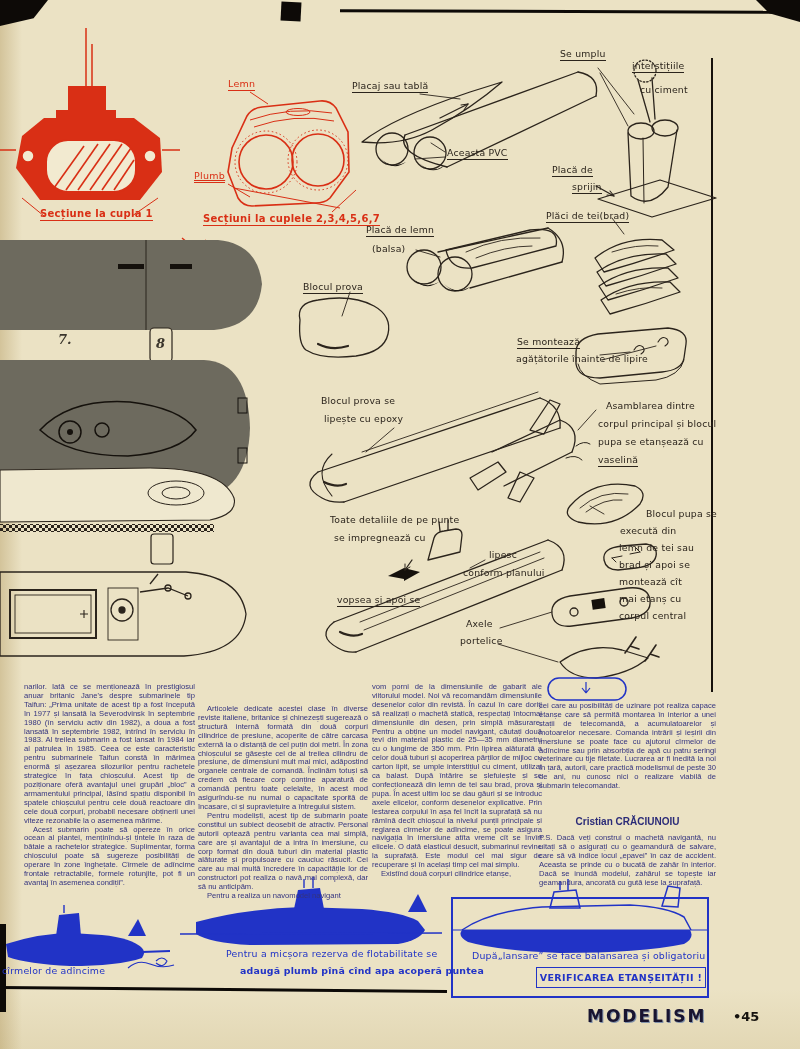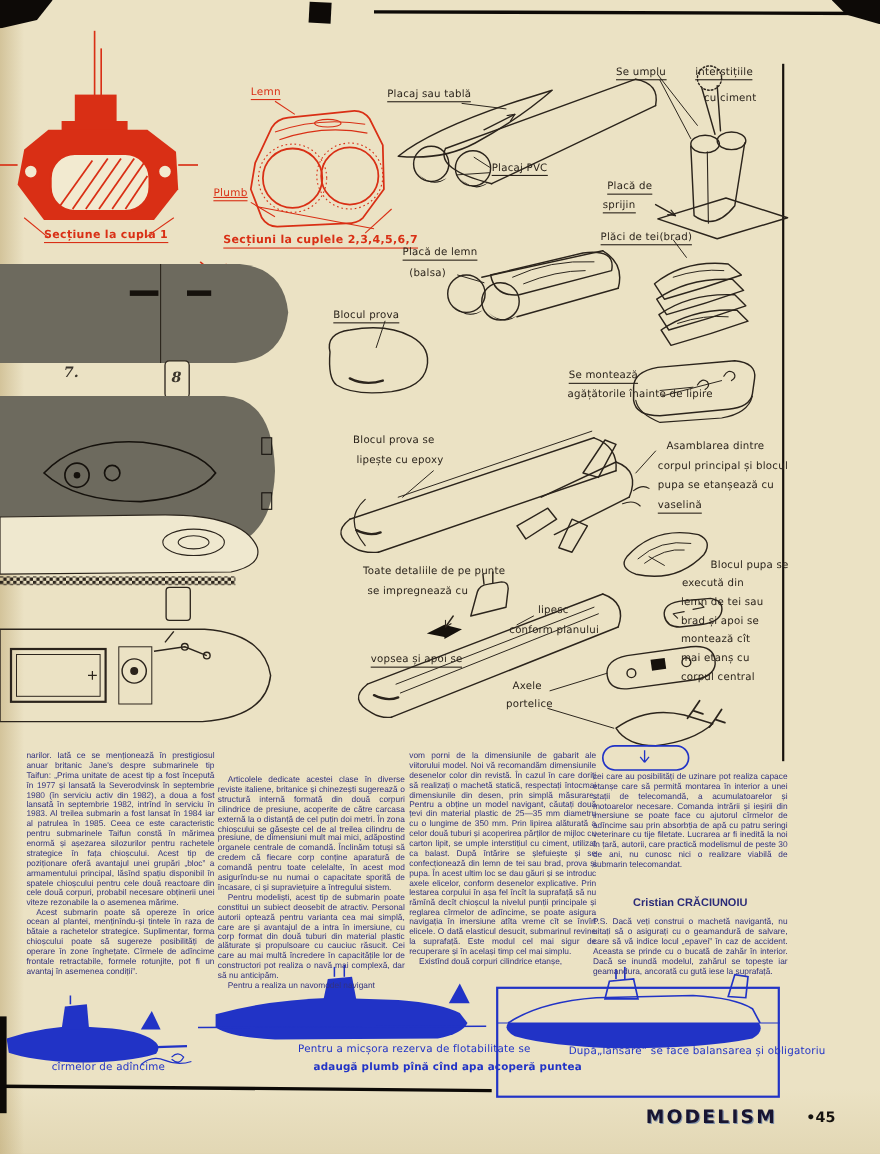--- a/index.html
+++ b/index.html
@@ -17,21 +17,21 @@
   .rlbl{position:absolute;font:9.5px "DejaVu Sans",sans-serif;color:#d92f15;white-space:nowrap;letter-spacing:.3px;}
   .rlbl.u{padding-bottom:1px;border-bottom:1.2px solid #d92f15;}
   .rcap{position:absolute;font:bold 10px "DejaVu Sans",sans-serif;color:#d92f15;white-space:nowrap;
         padding-bottom:1px;border-bottom:1.3px solid #d92f15;letter-spacing:.3px;}
   
   .col{position:absolute;font:7.6px/8.9px "Liberation Sans",sans-serif;color:#33337f;text-align:justify;}
   .col p{margin:0;}
   .col p.ind{text-indent:9px;}
   .author{position:absolute;font:bold 10px "Liberation Sans",sans-serif;color:#2b2b78;text-align:center;}
   
-  .blbl{position:absolute;font:9.4px "DejaVu Sans",sans-serif;color:#2133c6;white-space:nowrap;letter-spacing:.2px;margin-left:45px;}
+  .blbl{position:absolute;font:9.4px "DejaVu Sans",sans-serif;color:#2133c6;white-space:nowrap;letter-spacing:.2px;}
   .fig{position:absolute;font:bold italic 13px "DejaVu Serif",serif;color:#3a352c;}
   #frame{position:absolute;left:451px;top:897px;width:254px;height:97px;border:2.5px solid #2133c6;}
   #verify{position:absolute;left:536px;top:967px;width:168px;height:19px;border:1.6px solid #2133c6;
           font:bold 9.5px/19px "DejaVu Sans",sans-serif;color:#2133c6;text-align:center;letter-spacing:.4px;}
   #logo{position:absolute;left:587px;top:1006px;font:bold 17px "DejaVu Sans",sans-serif;color:#181430;
         letter-spacing:2px;text-shadow:1px 1px 0 rgba(120,140,170,.9);}
   #logo-issue{position:absolute;left:733px;top:1009px;font:bold 13px "DejaVu Sans",sans-serif;color:#15120e;}
   .scan{position:absolute;background:#0d0a07;}
 </style>
 </head>
@@ -297,26 +297,26 @@
 
   <div class="rlbl u" style="left:228px;top:78px;">Lemn</div>
   <div class="rlbl u" style="left:194px;top:170px;text-decoration:underline;">Plumb</div>
   <div class="rcap" style="left:40px;top:208px;">Secțiune la cupla 1</div>
   <div class="rcap" style="left:203px;top:213px;">Secțiuni la cuplele 2,3,4,5,6,7</div>
 
   <div class="fig" style="left:58px;top:332px;">7.</div>
   <div class="fig" style="left:156px;top:336px;">8</div>
 
   <div class="lbl u" style="left:352px;top:80px;">Placaj sau tablă</div>
-  <div class="lbl u" style="left:447px;top:147px;">Placaj PVC</div>
-  <div class="lbl u" style="left:560px;top:60px;">Se umplu</div>
+  <div class="lbl u" style="left:447px;top:147px;">Aceasta PVC</div>
+  <div class="lbl u" style="left:560px;top:48px;">Se umplu</div>
   <div class="lbl u" style="left:632px;top:60px;">interstițiile</div>
   <div class="lbl" style="left:640px;top:84px;">cu ciment</div>
   <div class="lbl u" style="left:552px;top:164px;text-align:right;">Placă de</div>
-  <div class="lbl u" style="left:548px;top:181px;">sprijin</div>
+  <div class="lbl u" style="left:572px;top:181px;">sprijin</div>
   <div class="lbl u" style="left:546px;top:210px;">Plăci de tei(brad)</div>
   <div class="lbl u" style="left:517px;top:336px;">Se montează</div>
   <div class="lbl" style="left:516px;top:353px;">agățătorile înainte de lipire</div>
   <div class="lbl u" style="left:366px;top:224px;">Placă de lemn</div>
   <div class="lbl" style="left:372px;top:243px;">(balsa)</div>
   <div class="lbl u" style="left:303px;top:281px;">Blocul prova</div>
   <div class="lbl" style="left:321px;top:395px;">Blocul prova se</div>
   <div class="lbl" style="left:324px;top:413px;">lipește cu epoxy</div>
   <div class="lbl" style="left:606px;top:400px;">Asamblarea dintre</div>
   <div class="lbl" style="left:598px;top:418px;">corpul principal și blocul</div>
@@ -356,17 +356,18 @@
   <div class="author" style="left:539px;top:816px;width:177px;">Cristian CRĂCIUNOIU</div>
   <div class="col" style="left:539px;top:834px;width:177px;height:68px;">
     <p>P.S. Dacă veți construi o machetă navigantă, nu uitați să o asigurați cu o geamandură de salvare, care să vă indice locul „epavei” în caz de accident. Aceasta se prinde cu o bucată de zahăr în interior. Dacă se inundă modelul, zahărul se topește iar geamandura, ancorată cu gută iese la suprafață.</p>
   </div>
 
   <div class="blbl" style="left:2px;top:965px;">cîrmelor de adîncime</div>
   <div class="blbl" style="left:226px;top:948px;">Pentru a micșora rezerva de flotabilitate se</div>
   <div class="blbl" style="left:240px;top:965px;font-weight:bold;">adaugă plumb pînă cînd apa acoperă puntea</div>
   <div id="frame"></div>
   <div class="blbl" style="left:472px;top:950px;text-align:right;">După„lansare” se face balansarea și obligatoriu</div>
+  <div id="verify">VERIFICAREA ETANȘEITĂȚII !</div>
 
   <div id="logo">MODELISM</div>
   <div id="logo-issue">•45</div>
 
 </div>
 
 </body></html>

